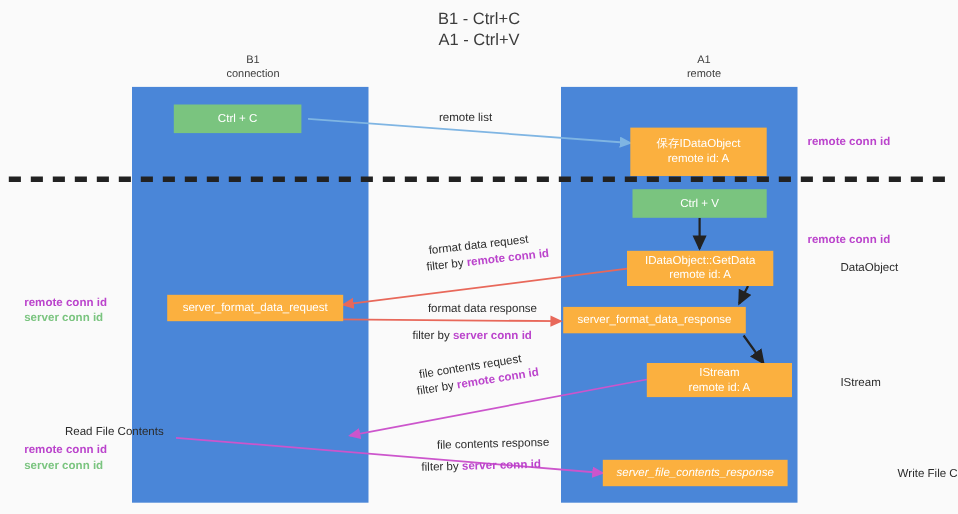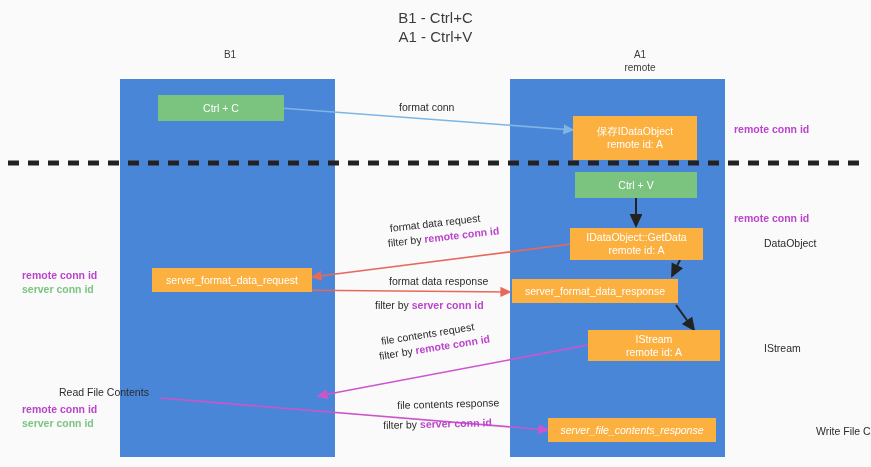--- a/index.html
+++ b/index.html
@@ -96,20 +96,21 @@
 </style>
 </head>
 <body>
 
 <div id="stage">
 
   <div class="title" style="top:8px;">B1 - Ctrl+C</div>
   <div class="title" style="top:27px;">A1 - Ctrl+V</div>
 
   <div class="lane-head" style="left:150px; top:48px; width:160px;">B1</div>
+  <div class="lane-head" style="left:150px; top:61px; width:160px;">connection</div>
   <div class="lane-head" style="left:560px; top:48px; width:160px;">A1</div>
   <div class="lane-head" style="left:560px; top:61px; width:160px;">remote</div>
 
   <div class="lane" style="left:120px; top:79px; width:215px; height:378px;"></div>
   <div class="lane" style="left:510px; top:79px; width:215px; height:378px;"></div>
 
   <svg id="svg-layer" viewBox="0 0 871 467">
     <defs>
       <marker id="ar-blue" markerWidth="7" markerHeight="7" refX="6" refY="3.2" orient="auto">
         <path d="M0,0 L7,3.2 L0,6.4 z" fill="#7fb5e3"></path>
@@ -137,21 +138,21 @@
 
     <path d="M676,305 L694,330" stroke="#222222" stroke-width="2" fill="none" marker-end="url(#ar-black)"></path>
 
     <path d="M680,260 L672,276" stroke="#222222" stroke-width="2" fill="none" marker-end="url(#ar-black)"></path>
 
     <path d="M588,345 L318,396" stroke="#cc55cc" stroke-width="1.6" fill="none" marker-end="url(#ar-purple)"></path>
 
     <path d="M160,398 L548,430" stroke="#cc55cc" stroke-width="1.6" fill="none" marker-end="url(#ar-purple)"></path>
   </svg>
 
-  <div class="node green" style="left:158px; top:95px; width:126px; height:26px;">
+  <div class="node green" style="left:158px; top:95px; width:116px; height:26px;">
     <span>Ctrl + C</span>
   </div>
 
   <div class="node orange" style="left:573px; top:116px; width:124px; height:44px;">
     <span>保存IDataObject</span>
     <span class="l2">remote id: A</span>
   </div>
 
   <div class="node green" style="left:575px; top:172px; width:122px; height:26px;">
     <span>Ctrl + V</span>
@@ -173,21 +174,21 @@
   <div class="node orange" style="left:588px; top:330px; width:132px; height:31px;">
     <span>IStream</span>
     <span class="l2">remote id: A</span>
   </div>
 
 
   <div class="node orange" style="left:548px; top:418px; width:168px; height:24px;font-style:italic;">
     <span>server_file_contents_response</span>
   </div>
 
-  <div class="edge-label" style="left:399px; top:100px;">format conn</div>
+  <div class="edge-label" style="left:399px; top:100px;">remote list</div>
 
   <div class="edge-label rot" style="left:389px; top:221px; transform: rotate(-6.5deg);">format data request</div>
   <div class="edge-label rot" style="left:387px; top:236px; transform: rotate(-6.5deg);">
     <span class="plain">filter by </span><span class="k-remote">remote conn id</span>
   </div>
 
   <div class="edge-label" style="left:389px; top:274px;">format data response</div>
   <div class="edge-label" style="left:375px; top:298px;">
     <span class="plain">filter by </span><span class="k-server">server conn id</span>
   </div>

